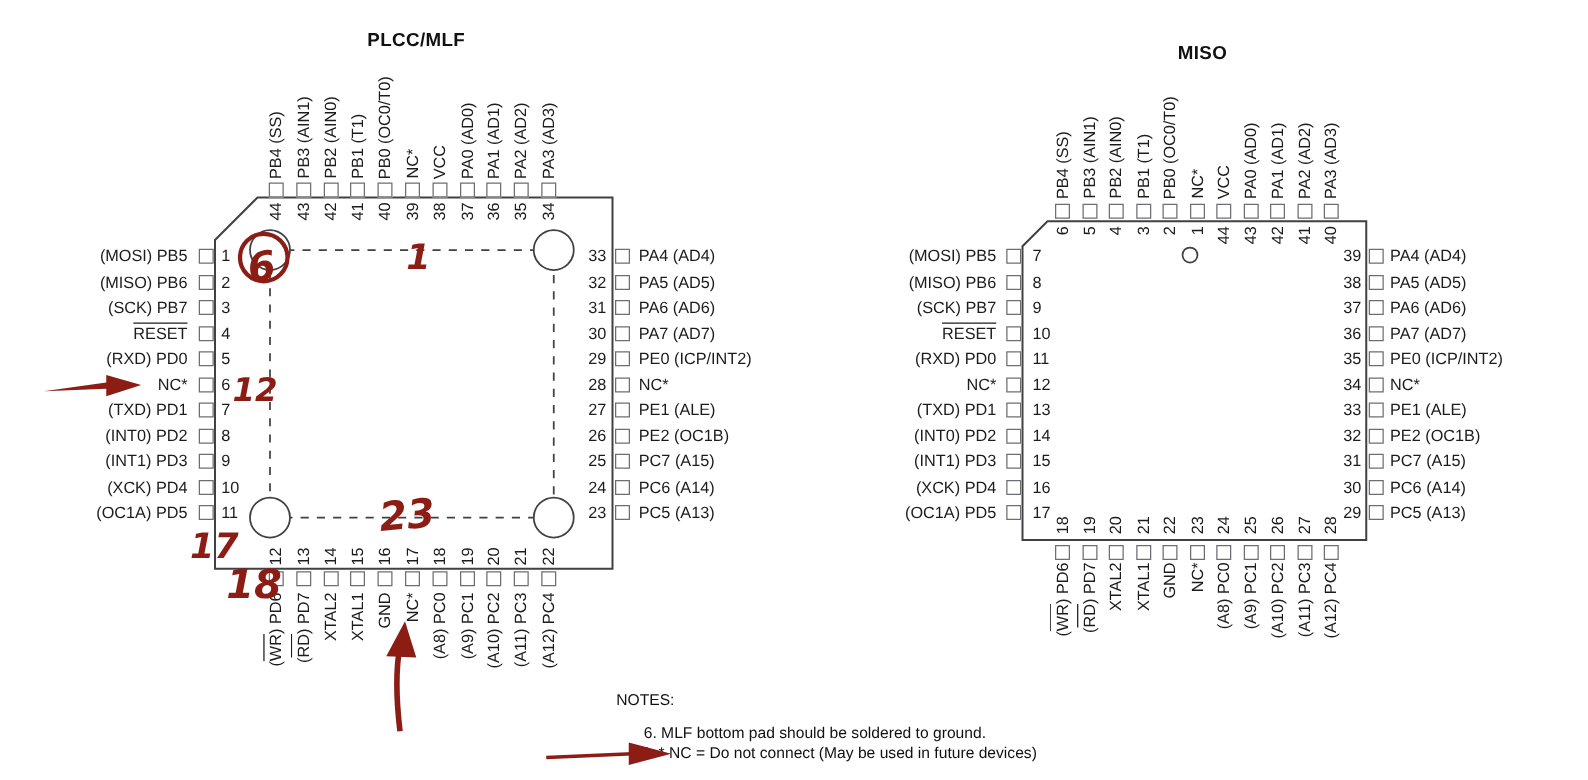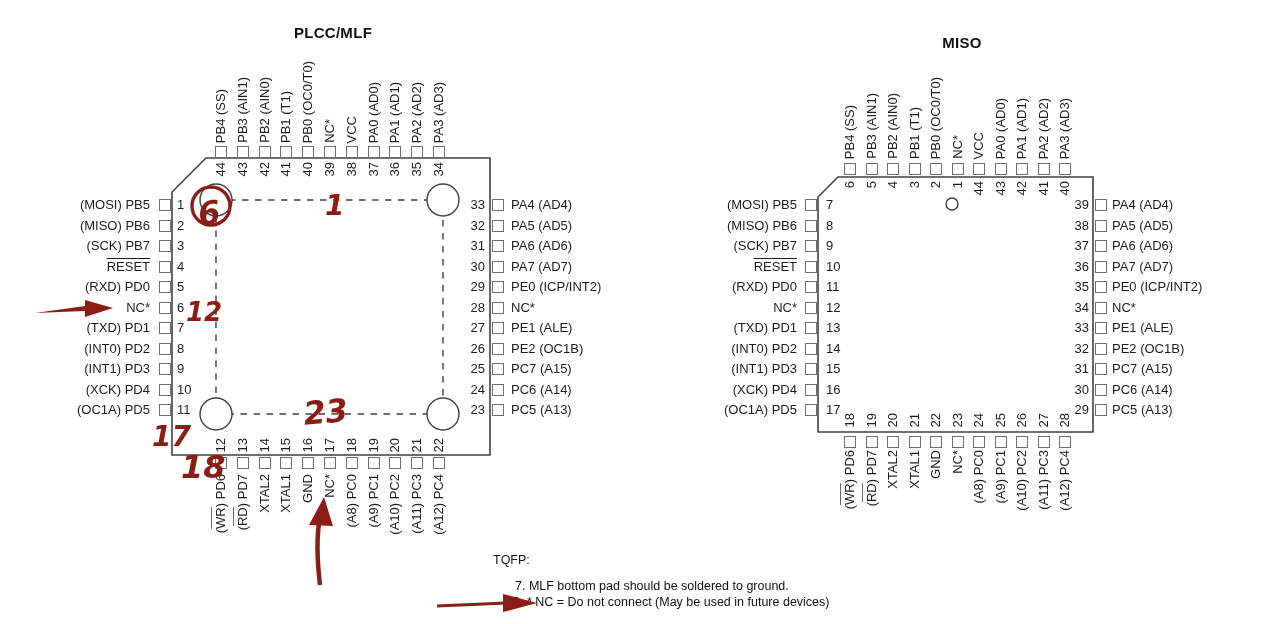--- a/index.html
+++ b/index.html
@@ -35,22 +35,22 @@
     <circle cx="216" cy="414" r="16" fill="#ffffff" stroke="#414042" stroke-width="1.4"></circle>
     <circle cx="443" cy="414" r="16" fill="#ffffff" stroke="#414042" stroke-width="1.4"></circle>
 
     <path d="M838 177 H1093 V432 H818 V197 Z" fill="#ffffff" stroke="#414042" stroke-width="1.6"></path>
     <circle cx="952" cy="204" r="6" fill="none" stroke="#414042" stroke-width="1.4"></circle>
   </svg>
 
   <div class="pkg-title" style="left:233px;top:24px;width:200px;">PLCC/MLF</div>
   <div class="pkg-title" style="left:862px;top:34px;width:200px;">MISO</div>
 
-  <div class="notes-heading" style="left:493px;top:553px;">TQFP:</div>
-  <div class="note-line" style="left:515px;top:579px;">7. MLF bottom pad should be soldered to ground.</div>
+  <div class="notes-heading" style="left:493px;top:553px;">NOTES:</div>
+  <div class="note-line" style="left:515px;top:579px;">6. MLF bottom pad should be soldered to ground.</div>
   <div class="note-line" style="left:513px;top:595px;">2. * NC = Do not connect (May be used in future devices)</div>
 
   <svg class="layer redink" width="1270" height="624">
     <circle cx="211" cy="206" r="19" fill="none" stroke="#8b1d15" stroke-width="3.4"></circle>
     <text class="hw" x="198" y="224" font-size="32" transform="rotate(-8 210 212)">6</text>
     <text class="hw" x="325" y="215" font-size="28">1</text>
     <text class="hw" x="186" y="321" font-size="26">12</text>
     <text class="hw" x="152" y="446" font-size="28">17</text>
     <text class="hw" x="181" y="478" font-size="32">18</text>
     <text class="hw" x="303" y="423" font-size="32" transform="rotate(-5 325 408)">23</text>

